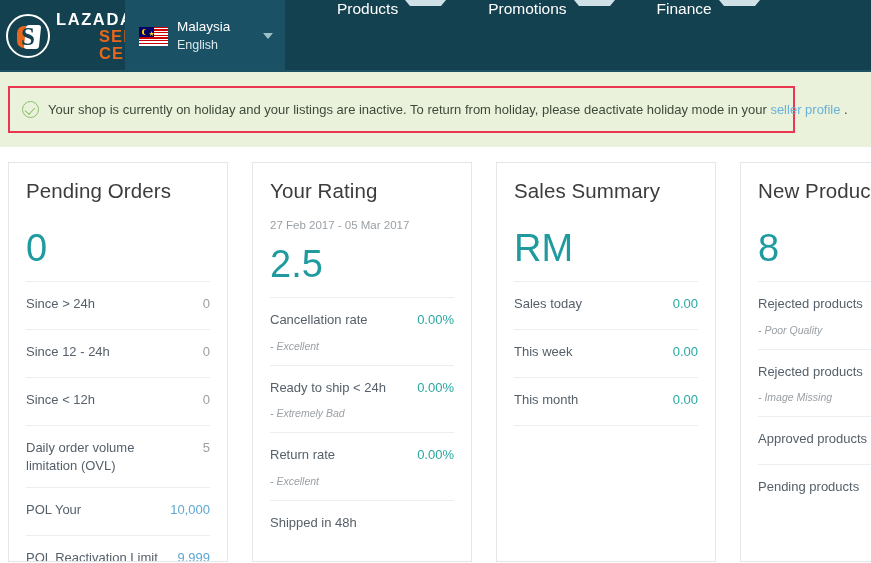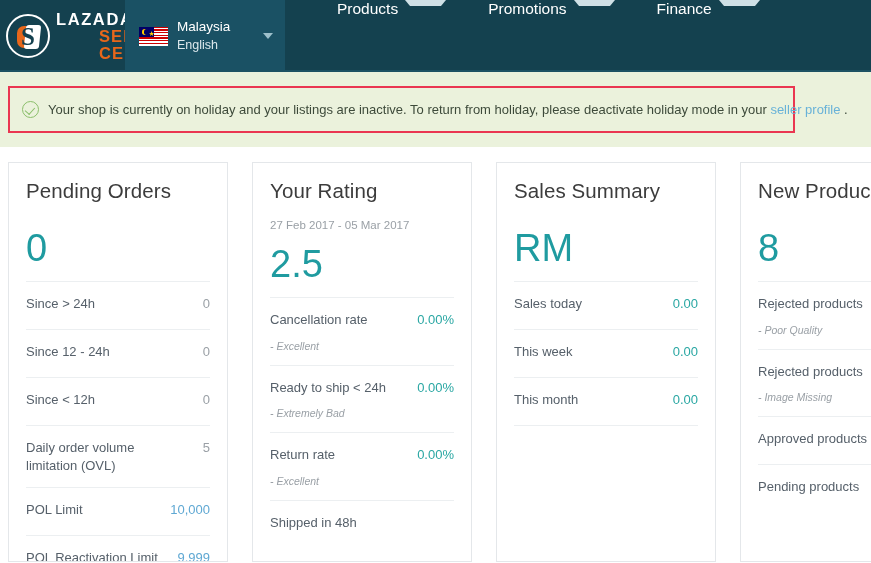--- a/index.html
+++ b/index.html
@@ -360,21 +360,21 @@
       <div class="row-value">0</div>
     </div>
     <div class="row">
       <div>
           <div class="row-label" style="max-width:130px">Daily order volume limitation (OVL)</div>
         </div>
       <div class="row-value">5</div>
     </div>
     <div class="row nowrap">
       <div>
-          <div class="row-label">POL Limit</div>
+          <div class="row-label">POL Your</div>
         </div>
       <div class="row-value accent">10,000</div>
     </div>
     <div class="row nowrap">
       <div>
           <div class="row-label">POL Reactivation Limit</div>
         </div>
       <div class="row-value accent">9,999</div>
     </div>
   </div>

